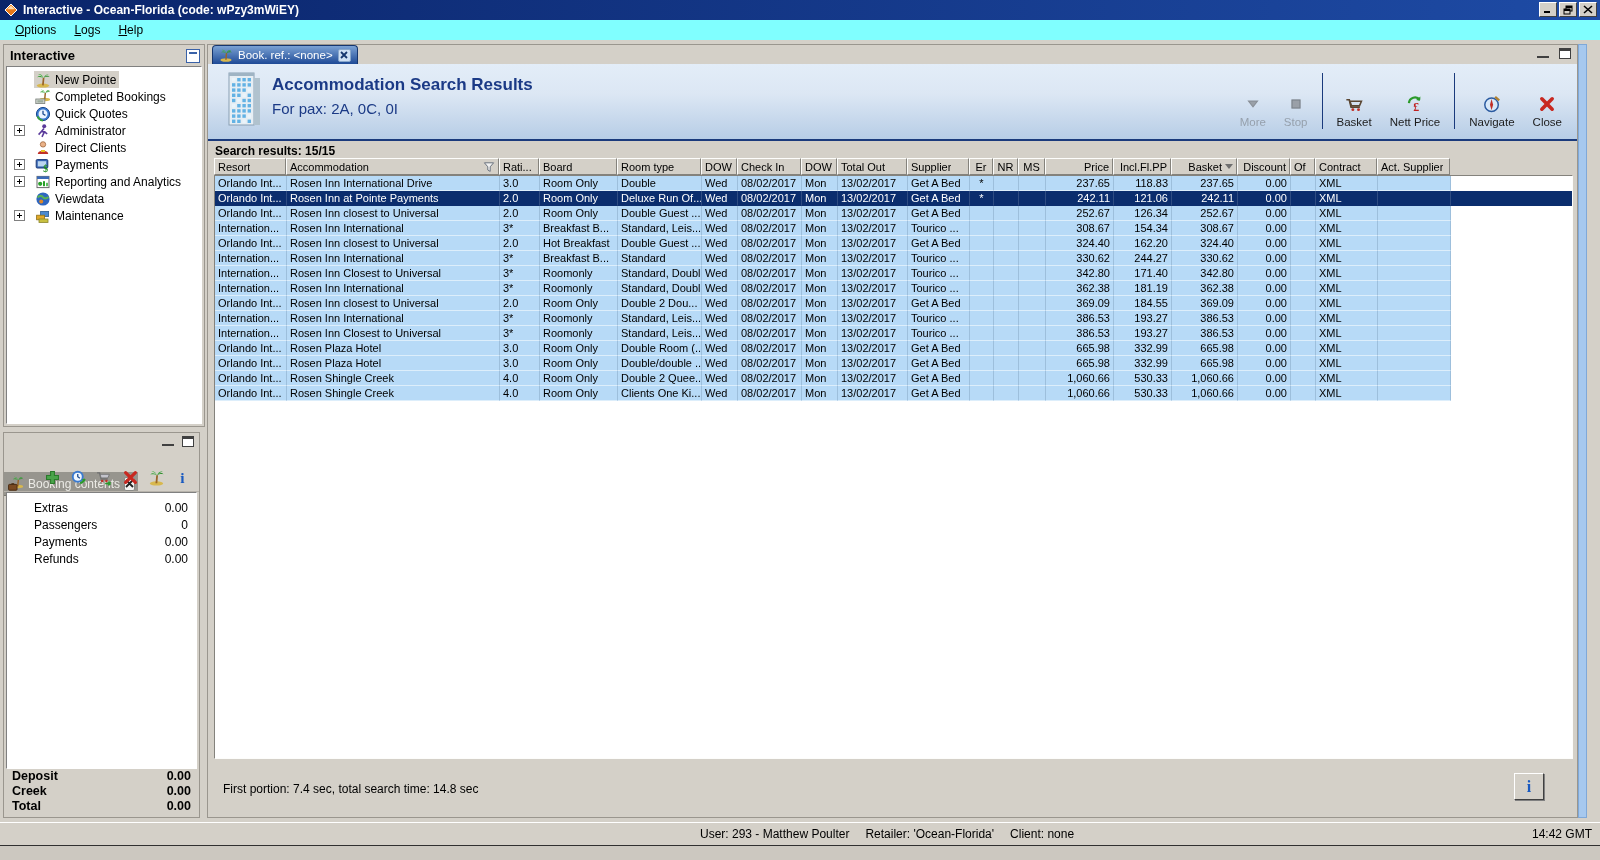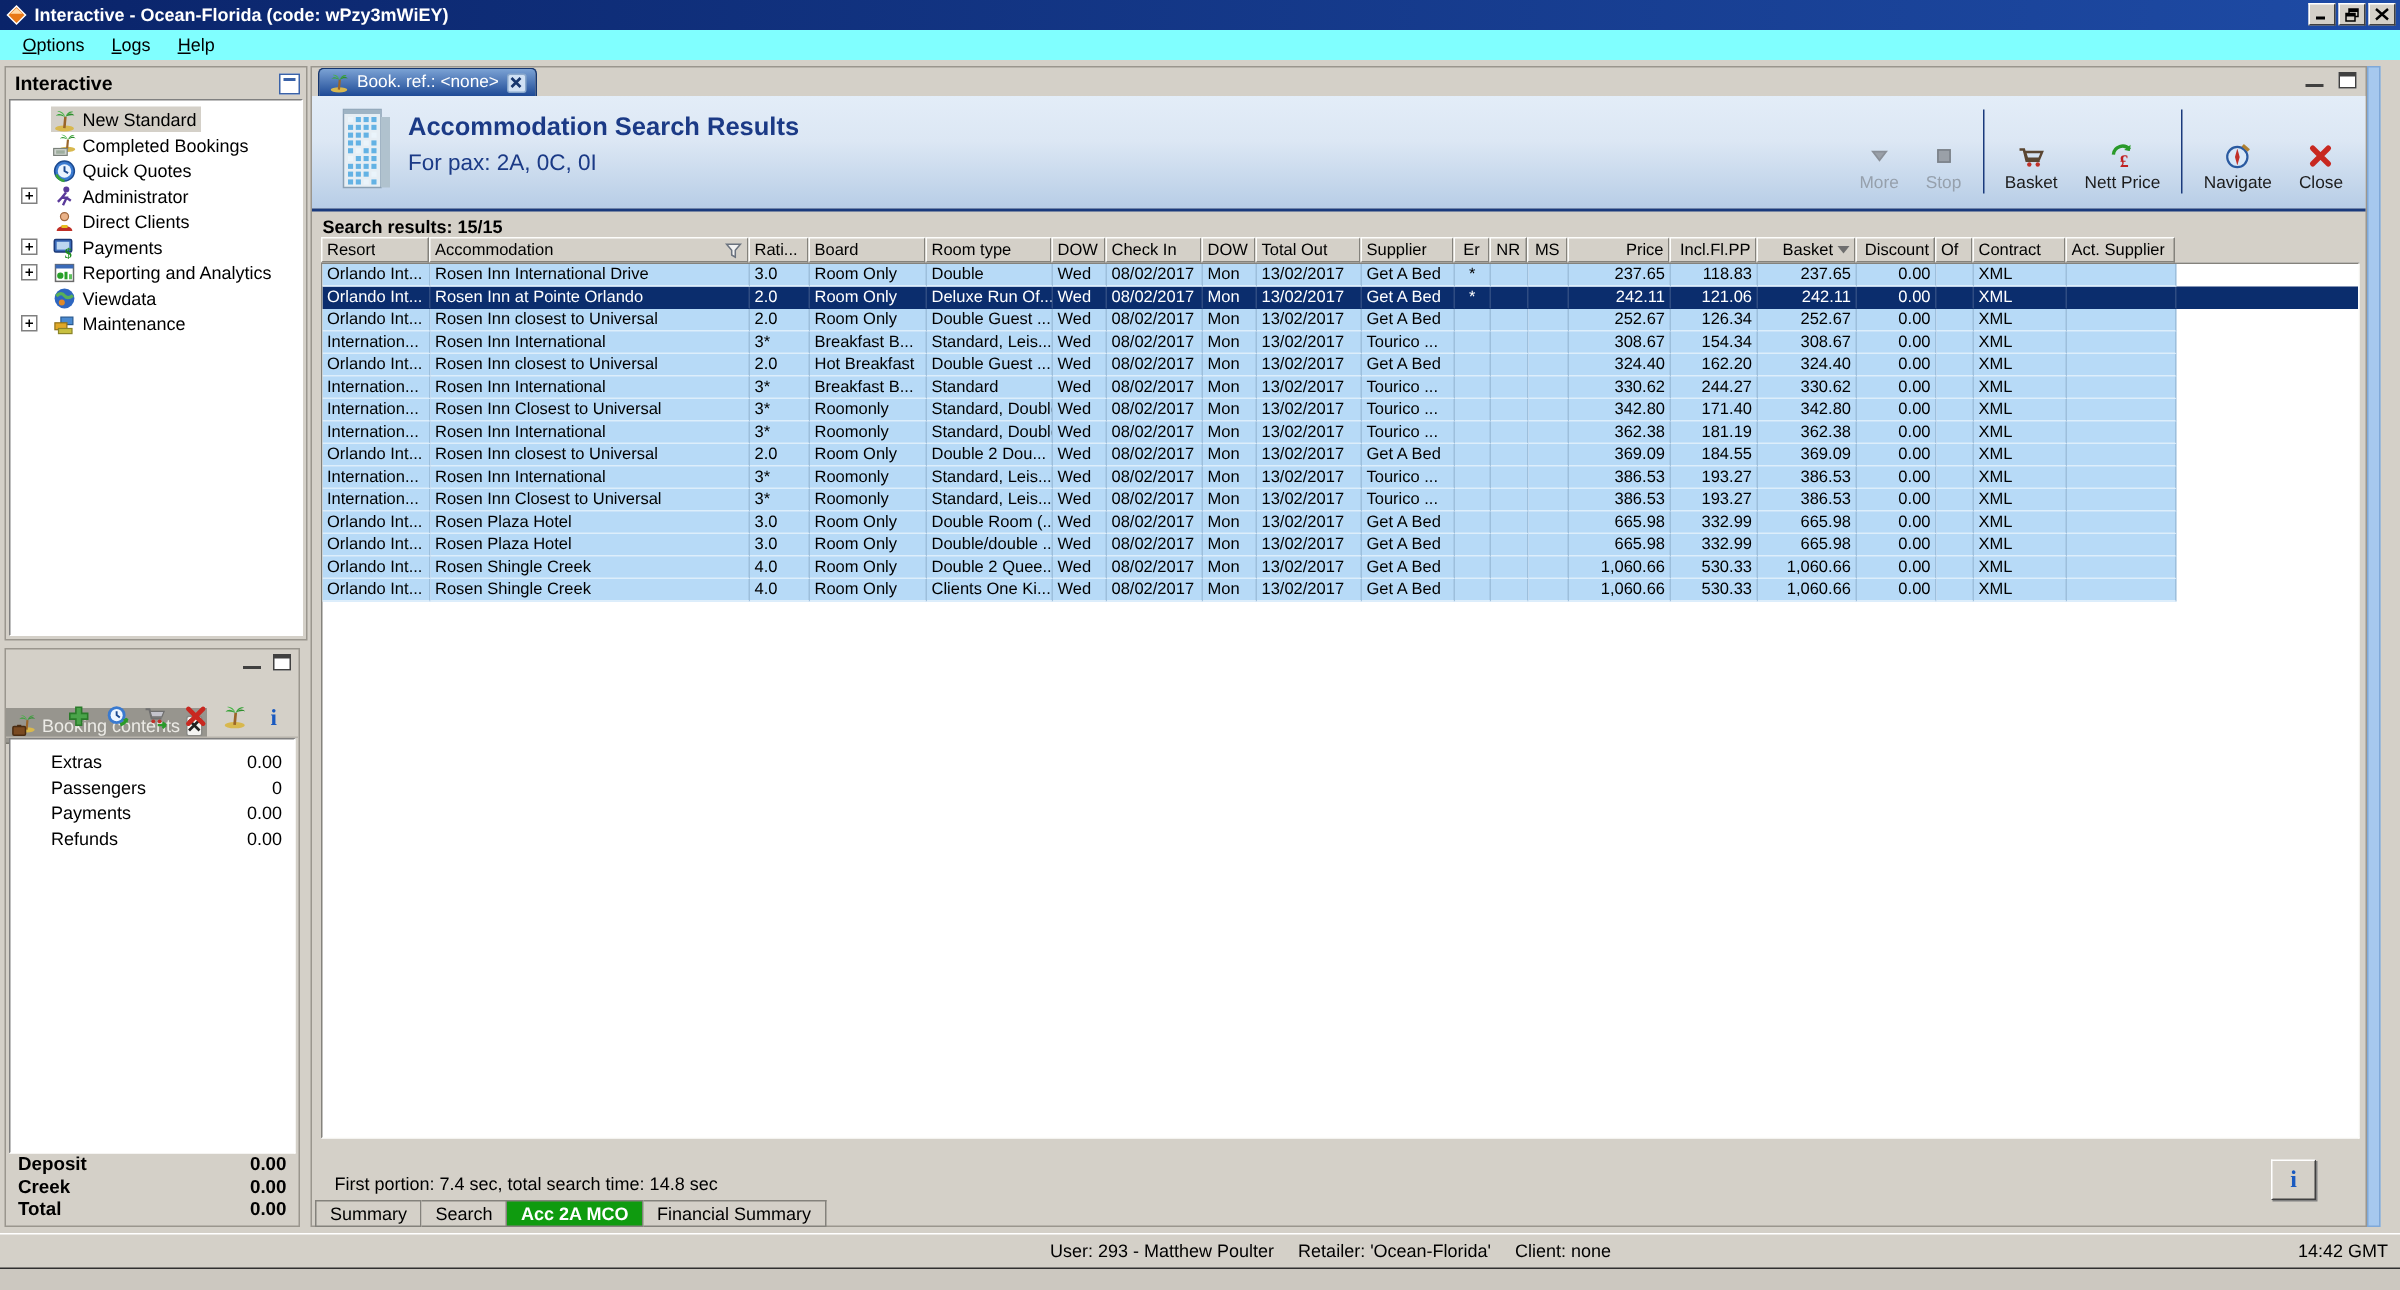--- a/index.html
+++ b/index.html
@@ -157,21 +157,21 @@
           <span>
             <svg width="16" height="16" viewBox="0 0 16 16">
               <ellipse cx="8" cy="13.6" rx="6.3" ry="2" fill="#d8b84e"></ellipse>
               <path d="M7.9 13.4 C8.2 10,8.4 8,8.6 5.9" stroke="#9a6528" stroke-width="1.7" fill="none"></path>
               <path d="M8.6 6 C6.2 3.4,3.6 3.4,2.2 5.2 C4.8 4.6,6.8 5.2,8.6 6 Z" fill="#3aa33a"></path>
               <path d="M8.6 6 C10.6 3,13.4 3.2,14.6 5 C12 4.4,10.2 5,8.6 6 Z" fill="#2e8f2e"></path>
               <path d="M8.6 6 C7.4 3,5.2 1.6,3.2 2.2 C5.6 2.8,7.4 4.4,8.6 6 Z" fill="#46b546"></path>
               <path d="M8.6 6 C9.4 3.2,11.8 1.8,13.8 2.6 C11.4 3,9.8 4.6,8.6 6 Z" fill="#3aa33a"></path>
             </svg>
           </span>
-          <span>New Standard</span>
+          <span>New Pointe</span>
         </span>
       </div>
       <div class="tree-item">
         <span class="expspacer"></span>
         <span class="tree-hl">
           <span>
             <svg width="16" height="16" viewBox="0 0 16 16">
               <g transform="translate(3,-1) scale(0.85)">
                 <ellipse cx="8" cy="13.6" rx="6.3" ry="2" fill="#d8b84e"></ellipse>
                 <path d="M7.9 13.4 C8.2 10,8.4 8,8.6 5.9" stroke="#9a6528" stroke-width="1.7" fill="none"></path>
@@ -609,21 +609,21 @@
           <div class="td a-right" style="width: 68px;">237.65</div>
           <div class="td a-right" style="width: 58px;">118.83</div>
           <div class="td a-right" style="width: 66px;">237.65</div>
           <div class="td a-right" style="width: 53px;">0.00</div>
           <div class="td" style="width: 25px;"></div>
           <div class="td" style="width: 62px;">XML</div>
           <div class="td" style="width: 73px;"></div>
         </div>
         <div class="tr sel">
           <div class="td" style="width: 72px;">Orlando Int...</div>
-          <div class="td" style="width: 213px;">Rosen Inn at Pointe Orlando</div>
+          <div class="td" style="width: 213px;">Rosen Inn at Pointe Payments</div>
           <div class="td" style="width: 40px;">2.0</div>
           <div class="td" style="width: 78px;">Room Only</div>
           <div class="td" style="width: 84px;">Deluxe Run Of...</div>
           <div class="td" style="width: 36px;">Wed</div>
           <div class="td" style="width: 64px;">08/02/2017</div>
           <div class="td" style="width: 36px;">Mon</div>
           <div class="td" style="width: 70px;">13/02/2017</div>
           <div class="td" style="width: 62px;">Get A Bed</div>
           <div class="td a-center" style="width: 24px;">*</div>
           <div class="td a-center" style="width: 25px;"></div>
@@ -920,26 +920,20 @@
           <div class="td a-right" style="width: 53px;">0.00</div>
           <div class="td" style="width: 25px;"></div>
           <div class="td" style="width: 62px;">XML</div>
           <div class="td" style="width: 73px;"></div>
         </div>
       </div>
   </div>
 
   <div class="mfooter-txt">First portion: 7.4 sec, total search time: 14.8 sec</div>
   <div class="info-btn">i</div>
-  <div class="btabs">
-      <div class="btab">Summary</div>
-      <div class="btab">Search</div>
-      <div class="btab active">Acc 2A MCO</div>
-      <div class="btab">Financial Summary</div>
-    </div>
 </div>
 
 <div class="bluestrip"></div>
 
 <div class="statusbar">
   <div class="status-items">
     <span>User: 293 - Matthew Poulter</span>
     <span>Retailer: 'Ocean-Florida'</span>
     <span>Client: none</span>
   </div>

